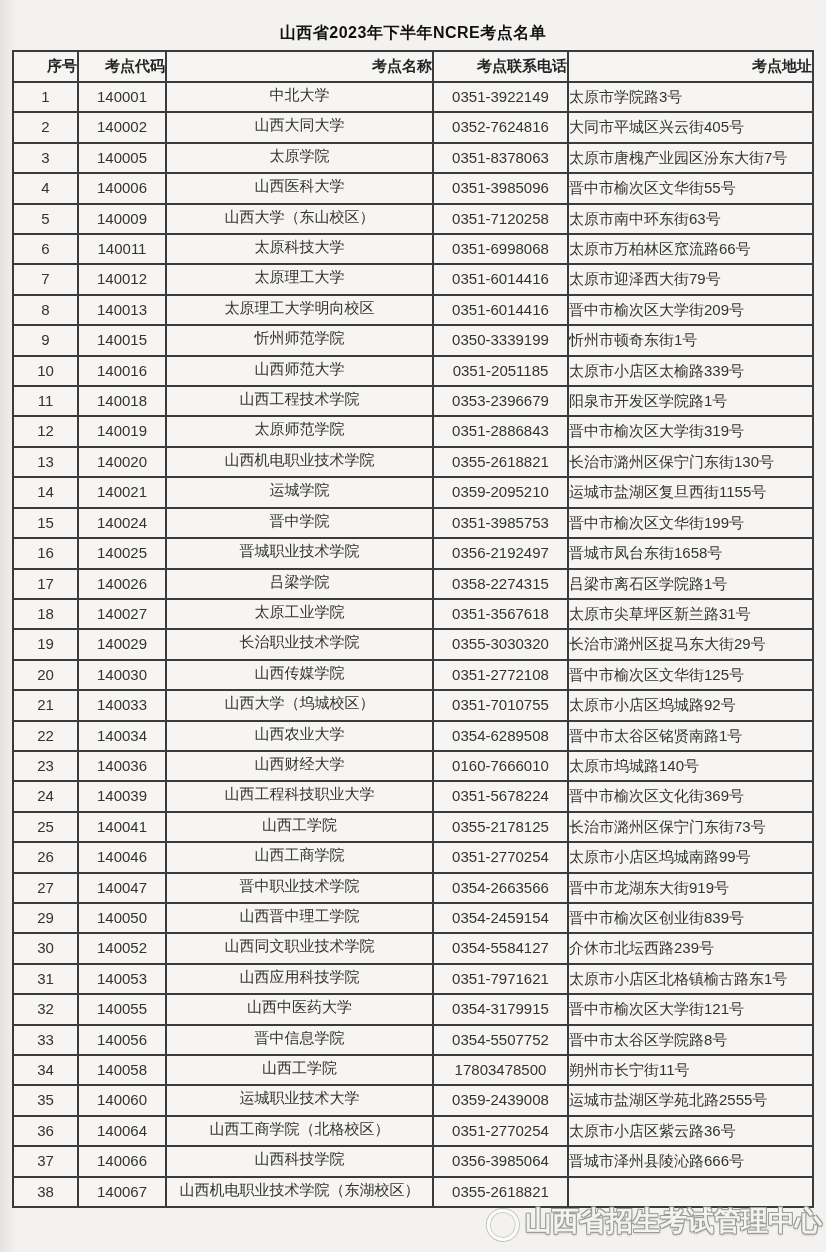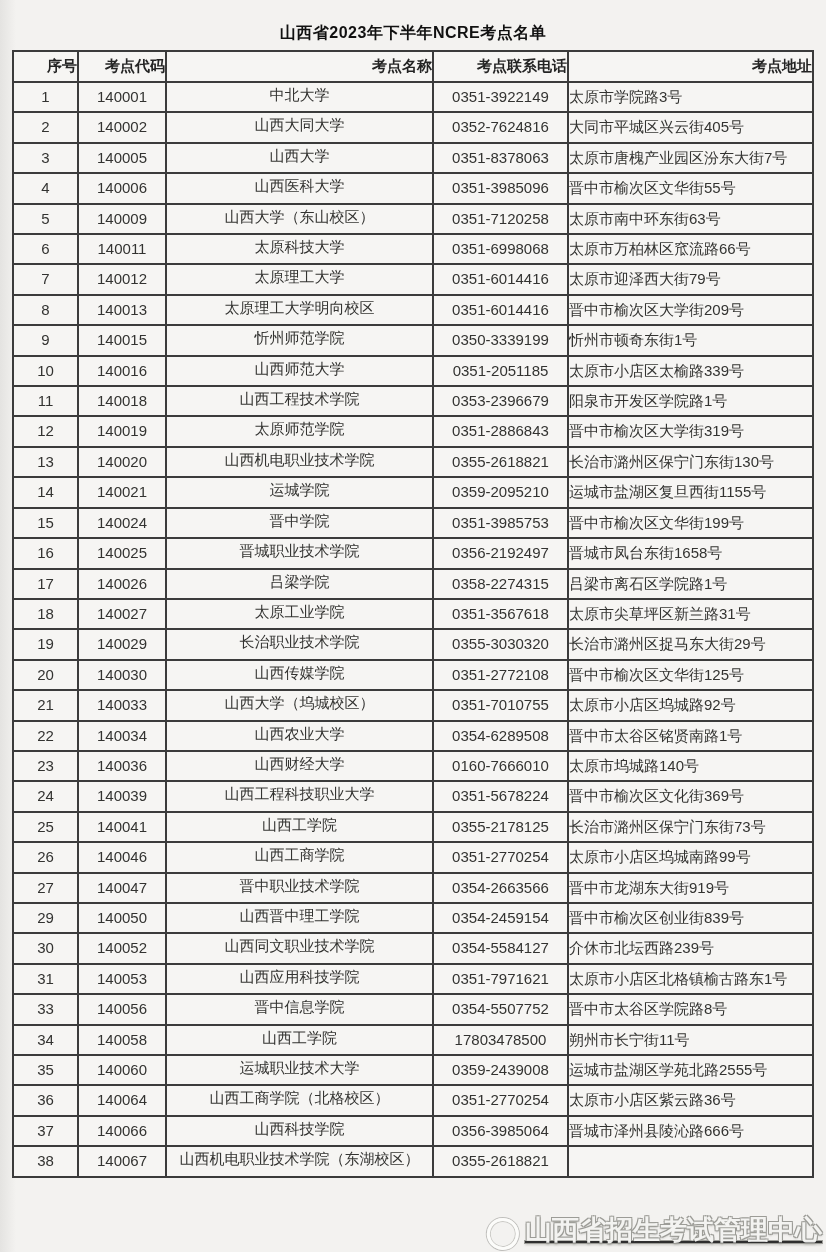--- a/index.html
+++ b/index.html
@@ -49,27 +49,26 @@
   col.c1 { width: 88px; }
   col.c2 { width: 267px; }
   col.c3 { width: 135px; }
   col.c4 { width: 245px; }
   td.c0, td.c1, td.c3 { text-align: center; }
   td.c2 { text-align: center; padding-left: 12px; font-family: Liberation Mono, monospace; }
   td.c4 { text-align: left; padding-left: 10px; }
   .watermark {
     position: absolute;
     right: 4px;
-    bottom: 4px;
+    bottom: 13px;
     display: flex;
     align-items: center;
     gap: 7px;
     z-index: 5;
     pointer-events: none;
-    text-decoration: underline;
   }
   .watermark-seal {
     width: 26px;
     height: 26px;
     border-radius: 50%;
     border: 3px solid rgba(252,252,250,0.95);
     box-shadow: 0 0 0 1px rgba(150,150,145,0.55), inset 0 0 0 1px rgba(150,150,145,0.45);
     transform: rotate(-12deg) translateY(4px);
   }
   .watermark-text {
@@ -116,21 +115,21 @@
       <tr>
         <td class="c0">2</td>
         <td class="c1">140002</td>
         <td class="c2">山西大同大学</td>
         <td class="c3">0352-7624816</td>
         <td class="c4">大同市平城区兴云街405号</td>
       </tr>
       <tr>
         <td class="c0">3</td>
         <td class="c1">140005</td>
-        <td class="c2">山西大学</td>
+        <td class="c2">太原学院</td>
         <td class="c3">0351-8378063</td>
         <td class="c4">太原市唐槐产业园区汾东大街7号</td>
       </tr>
       <tr>
         <td class="c0">4</td>
         <td class="c1">140006</td>
         <td class="c2">山西医科大学</td>
         <td class="c3">0351-3985096</td>
         <td class="c4">晋中市榆次区文华街55号</td>
       </tr>
@@ -308,20 +307,27 @@
         <td class="c2">山西同文职业技术学院</td>
         <td class="c3">0354-5584127</td>
         <td class="c4">介休市北坛西路239号</td>
       </tr>
       <tr>
         <td class="c0">31</td>
         <td class="c1">140053</td>
         <td class="c2">山西应用科技学院</td>
         <td class="c3">0351-7971621</td>
         <td class="c4">太原市小店区北格镇榆古路东1号</td>
+      </tr>
+      <tr>
+        <td class="c0">32</td>
+        <td class="c1">140055</td>
+        <td class="c2">山西中医药大学</td>
+        <td class="c3">0354-3179915</td>
+        <td class="c4">晋中市榆次区大学街121号</td>
       </tr>
       <tr>
         <td class="c0">33</td>
         <td class="c1">140056</td>
         <td class="c2">晋中信息学院</td>
         <td class="c3">0354-5507752</td>
         <td class="c4">晋中市太谷区学院路8号</td>
       </tr>
       <tr>
         <td class="c0">34</td>

